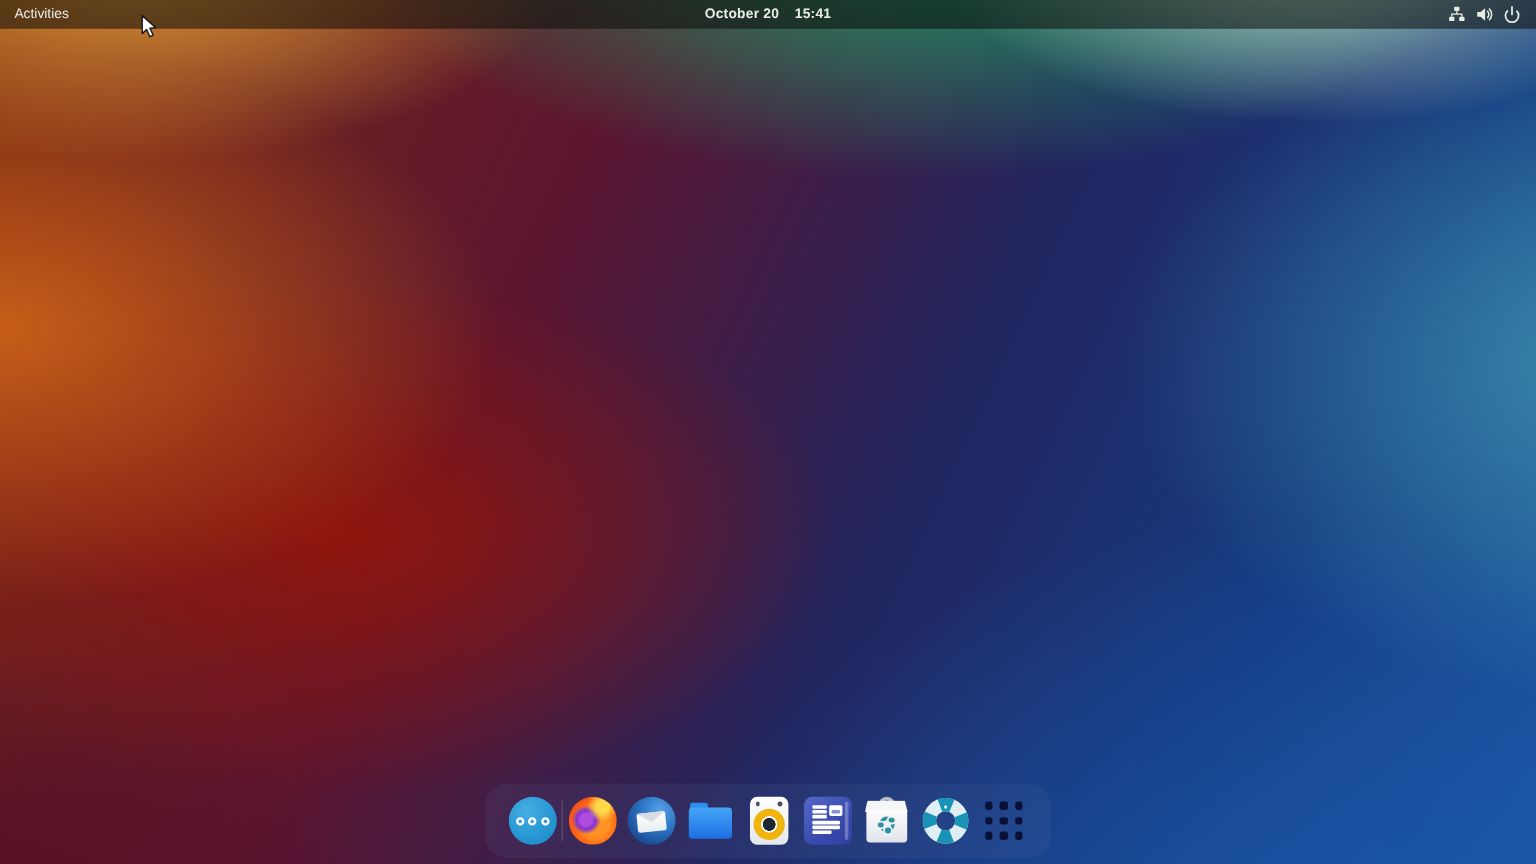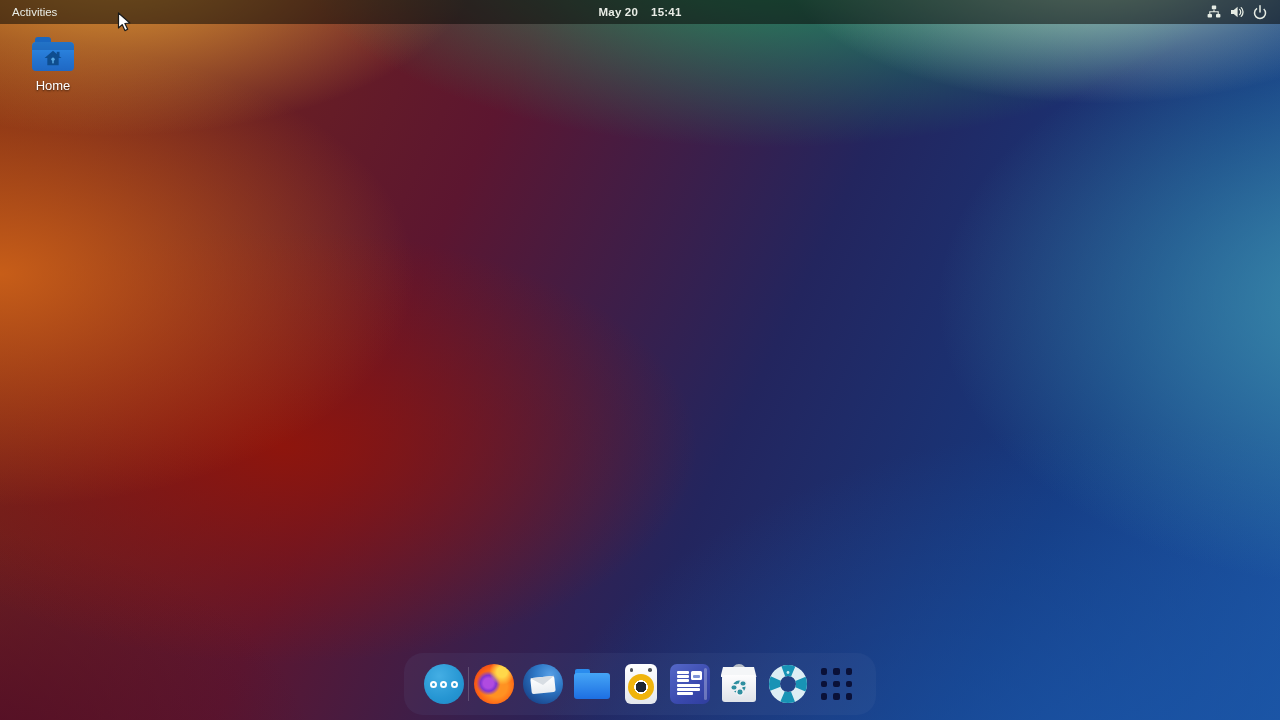--- a/index.html
+++ b/index.html
@@ -184,34 +184,20 @@
     display:grid;grid-template-columns:repeat(3,6.5px);grid-template-rows:repeat(3,6.5px);gap:6px;
     align-content:center;justify-content:center;
   }
   .ic-grid i{width:6.5px;height:6.5px;border-radius:2px;background:#0a1138;}
 </style>
 </head>
 <body>
 
 <div class="desktop">
 
-  <div class="desk-icon">
-    <div class="folder">
-      <div class="tab"></div>
-      <div class="fbody">
-        <svg width="21" height="18" viewBox="0 0 20 17">
-          <path d="M10 1.5 L18 8.4 H15.4 V15.5 H4.6 V8.4 H2 Z" fill="#0e4d8f"></path>
-          <rect x="13.6" y="2.6" width="2.6" height="4" fill="#0e4d8f"></rect>
-          <circle cx="10" cy="9.6" r="1.6" fill="#57a8e4"></circle>
-          <rect x="9.3" y="10.4" width="1.4" height="3.2" fill="#57a8e4"></rect>
-        </svg>
-      </div>
-    </div>
-    <div class="desk-label">Home</div>
-  </div>
 
   <div class="dock">
     <div class="dock-item">
       <div class="ic-dots">
           <i></i>
           <i></i>
           <i></i>
         </div>
     </div>
     <div class="dock-sep"></div>
@@ -275,21 +261,21 @@
           <i></i>
           <i></i>
           <i></i>
       </div>
     </div>
   </div>
 
   <div class="topbar">
     <div class="activities">Activities</div>
     <div class="clock">
-      <span class="date">May 20</span>
+      <span class="date">October 20</span>
       <span class="time">15:41</span>
     </div>
     <div class="status-area">
       <svg width="16" height="16" viewBox="0 0 16 16">
         <rect x="5.8" y="1.6" width="4.4" height="3.6" rx="0.8" fill="#e6ece4"></rect>
         <path d="M8 5.4 V7.7 M3.8 10 V7.7 H12.2 V10" fill="none" stroke="#e6ece4" stroke-width="1.1"></path>
         <rect x="1.6" y="10" width="4.4" height="3.6" rx="0.8" fill="#e6ece4"></rect>
         <rect x="10" y="10" width="4.4" height="3.6" rx="0.8" fill="#e6ece4"></rect>
       </svg>
       <svg width="16" height="16" viewBox="0 0 16 16">

